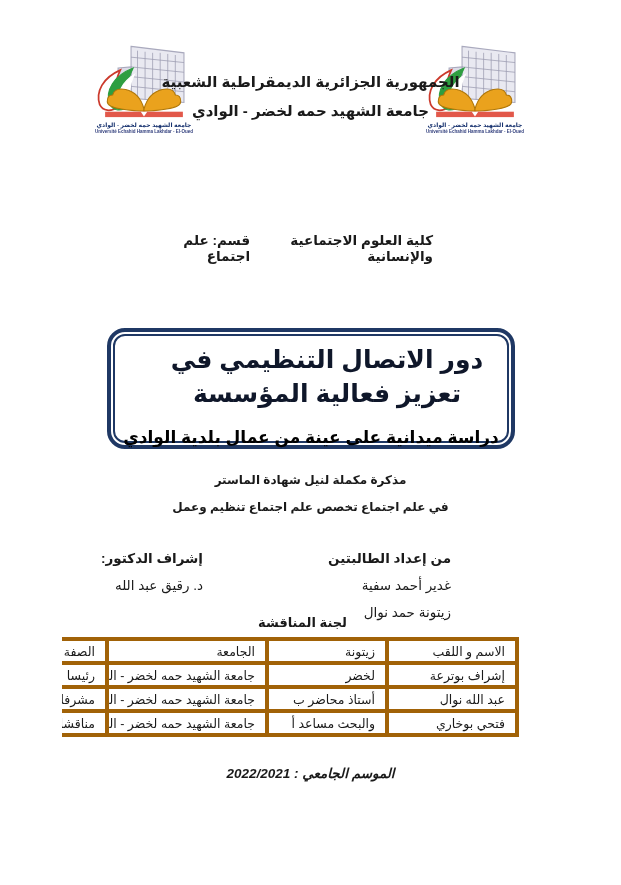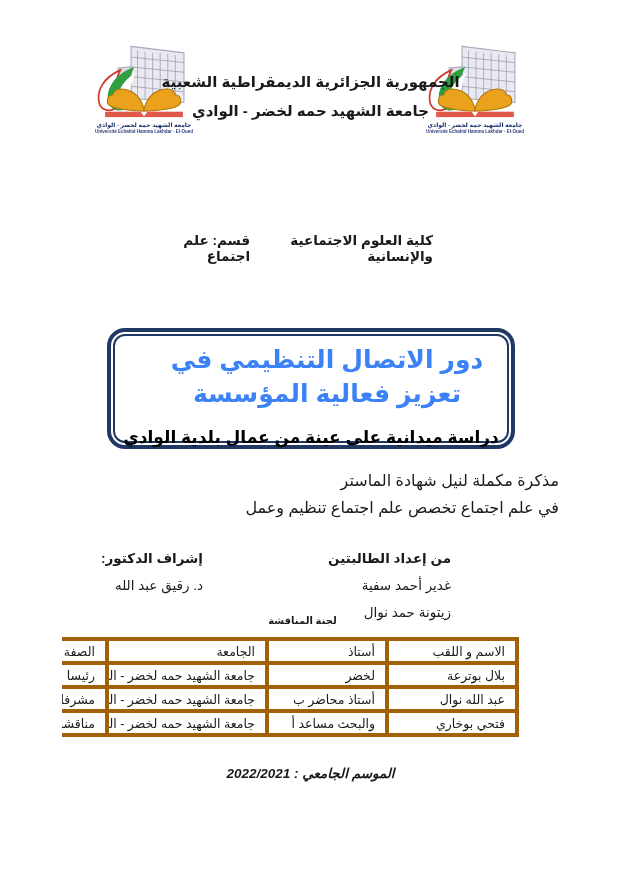--- a/index.html
+++ b/index.html
@@ -18,35 +18,35 @@
   
   .ministry { position:absolute; top:64px; left:0; right:0; text-align:center; font-size:15px; font-weight:600; }
   .m-line { line-height:28.5px; }
 
   
   .faculty-row { position:absolute; top:228px; left:0; right:0; display:flex; justify-content:space-between; padding:0 126px 0 90px; font-size:13.5px; font-weight:700; }
 
   
   .title-box-outer { position:absolute; top:324px; left:45px; right:44px; height:121px; border:4px solid #1f3864; border-radius:18px; padding:2px; background:#fff; }
   .title-box-inner { width:100%; height:100%; border:2px solid #1f3864; border-radius:12px; text-align:center; padding-top:6px; }
-  .thesis-title { font-size:25px; line-height:34px; font-weight:900; color:#3b82f6;padding-left:32px; }
+  .thesis-title { font-size:25px; line-height:34px; font-weight:900; color:#0f172a;padding-left:32px; }
   .thesis-subtitle { margin-top:16px; font-size:17px; line-height:24px; font-weight:800; color:#000;text-align:center; }
 
   
-  .memo { position:absolute; top:463px; left:0; right:0; text-align:right; font-size:16px; font-weight:400; }
+  .memo { position:absolute; top:463px; left:0; right:0; text-align:center; font-size:12px; font-weight:700; }
   .memo-line { line-height:27px; }
 
   
   .authors { position:absolute; top:541px; right:108px; text-align:right; font-size:13.5px; }
   .supervisor { position:absolute; top:541px; right:356px; text-align:right; font-size:13.5px; }
   .people-heading { font-weight:700; line-height:27px; }
   .people-name { font-weight:400; line-height:27px; }
 
   
-  .committee-title { position:absolute; top:611px; left:0; right:16px; text-align:center; font-size:10px; font-weight:600; }
+  .committee-title { position:absolute; top:611px; left:0; right:16px; text-align:center; font-size:13px; font-weight:600; }
   table.committee { position:absolute; top:633px; right:40px; width:543px; border-collapse:collapse; table-layout:fixed; }
   table.committee th, table.committee td { border:4px solid #a16207; height:24px; padding:0 10px; font-size:12.5px; font-weight:400; text-align:right; white-space:nowrap; overflow:hidden; }
 
   
   .footer-year { position:absolute; top:761px; left:0; right:0; text-align:center; font-size:13.5px; font-weight:700; font-style:italic; }
 </style>
 </head>
 <body>
 
 <div class="page">
@@ -143,28 +143,28 @@
   <table class="committee">
     <colgroup>
       <col style="width:130px">
         <col style="width:120px">
         <col style="width:160px">
         <col style="width:133px">
     </colgroup>
     <thead>
       <tr>
         <th>الاسم و اللقب</th>
-        <th>أستاذ</th>
+        <th>زيتونة</th>
         <th>الجامعة</th>
         <th>الصفة</th>
       </tr>
     </thead>
     <tbody>
       <tr>
-        <td>بلال بوترعة</td>
+        <td>إشراف بوترعة</td>
         <td>لخضر</td>
         <td>جامعة الشهيد حمه لخضر - الوادي</td>
         <td>رئيسا</td>
       </tr>
       <tr>
         <td>عبد الله نوال</td>
         <td>أستاذ محاضر ب</td>
         <td>جامعة الشهيد حمه لخضر - الوادي</td>
         <td>مشرفا ومقررا</td>
       </tr>

